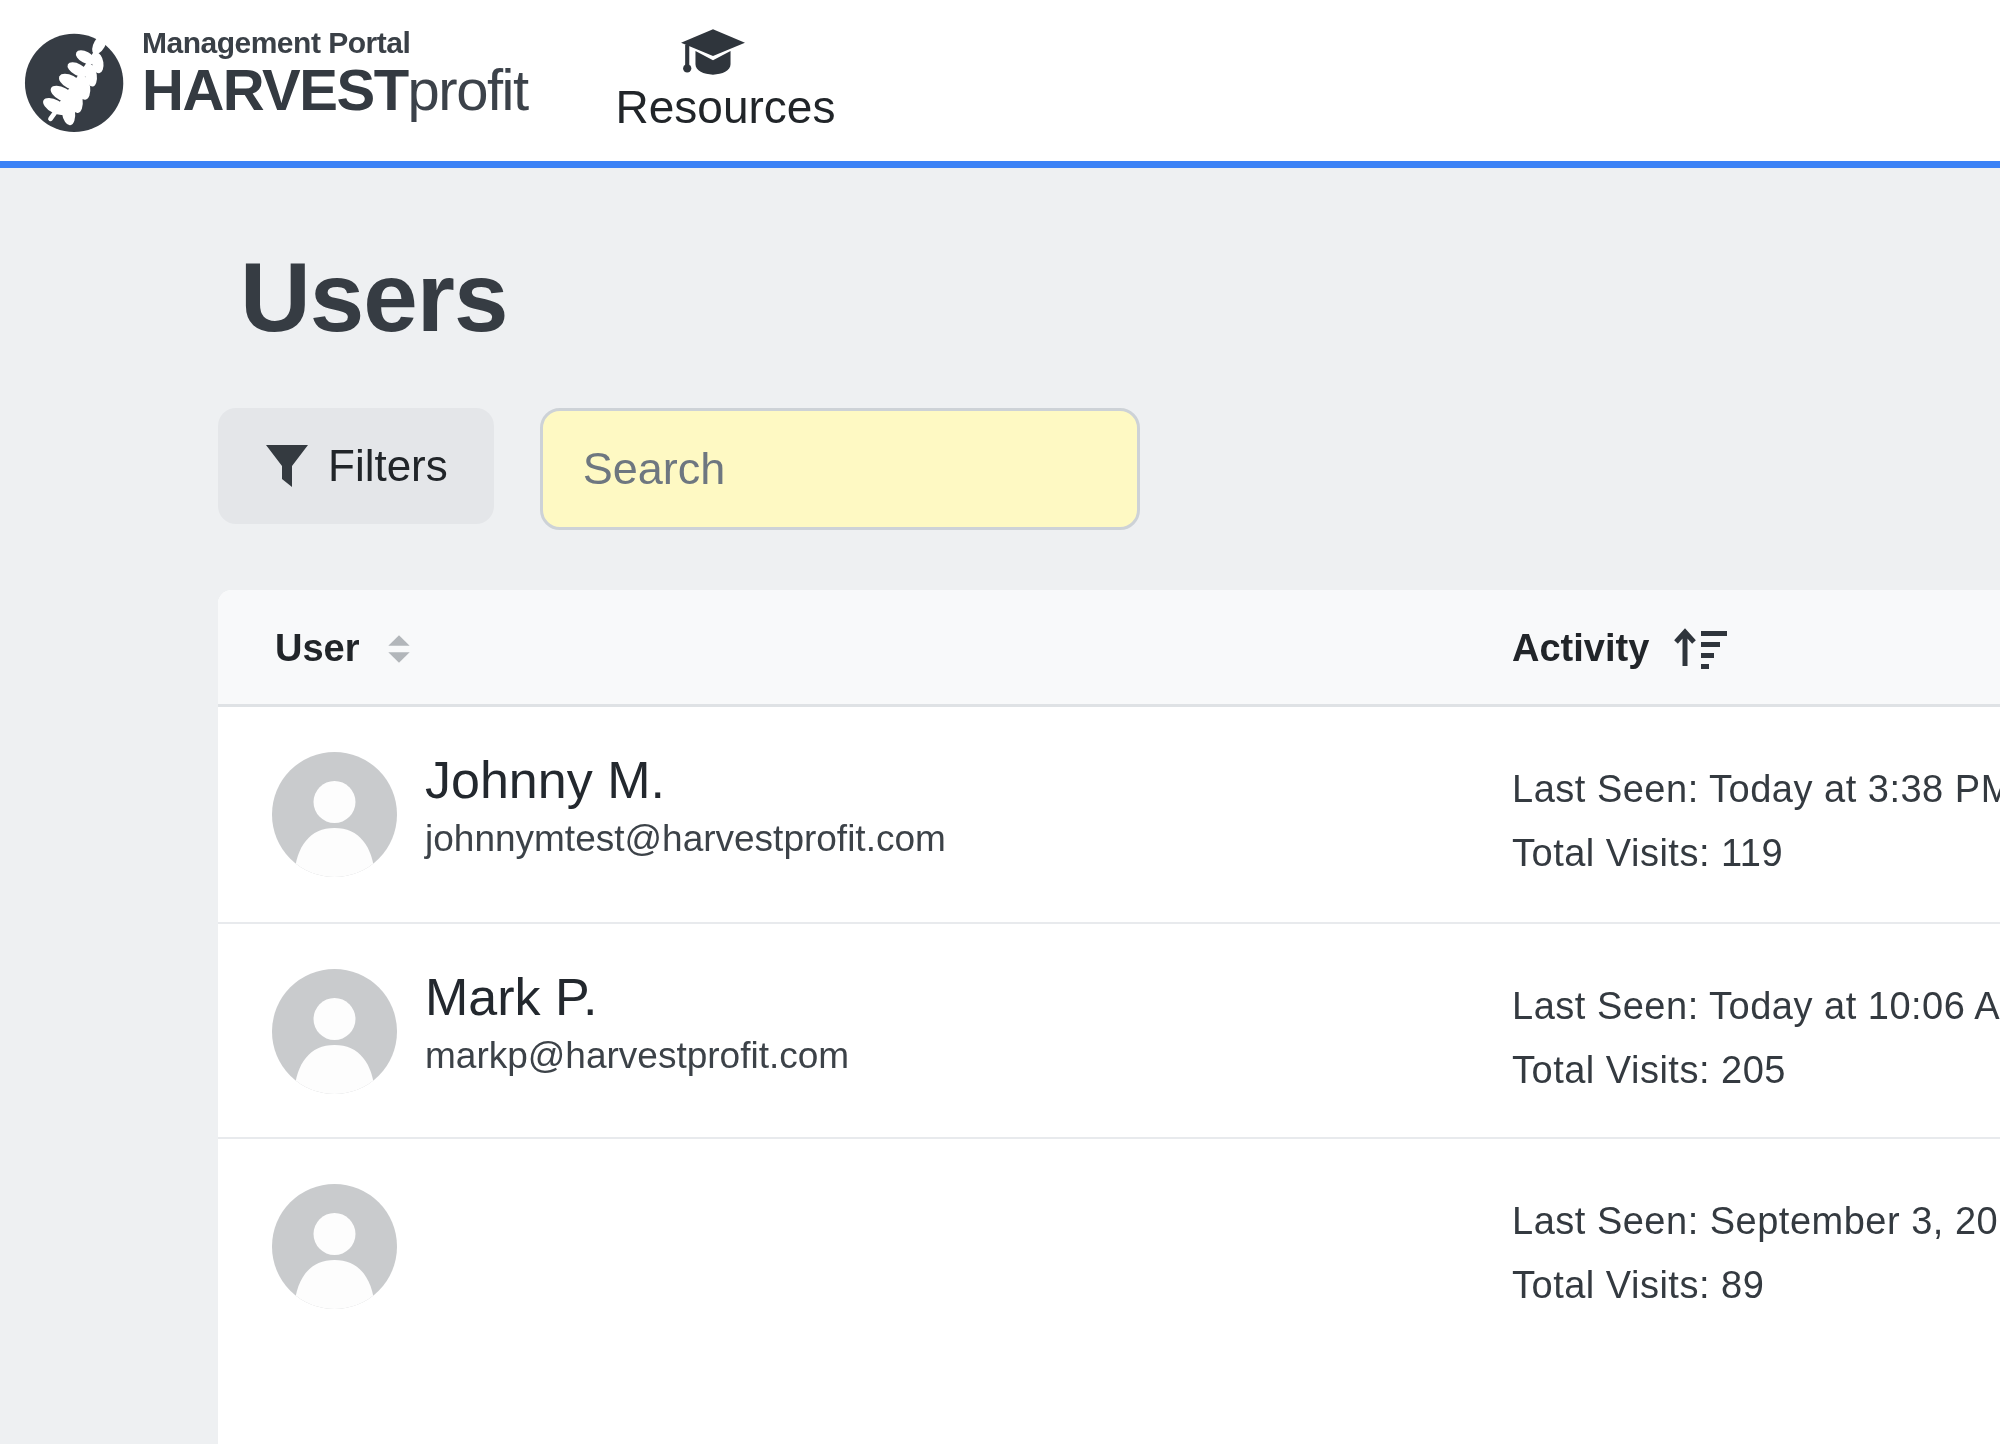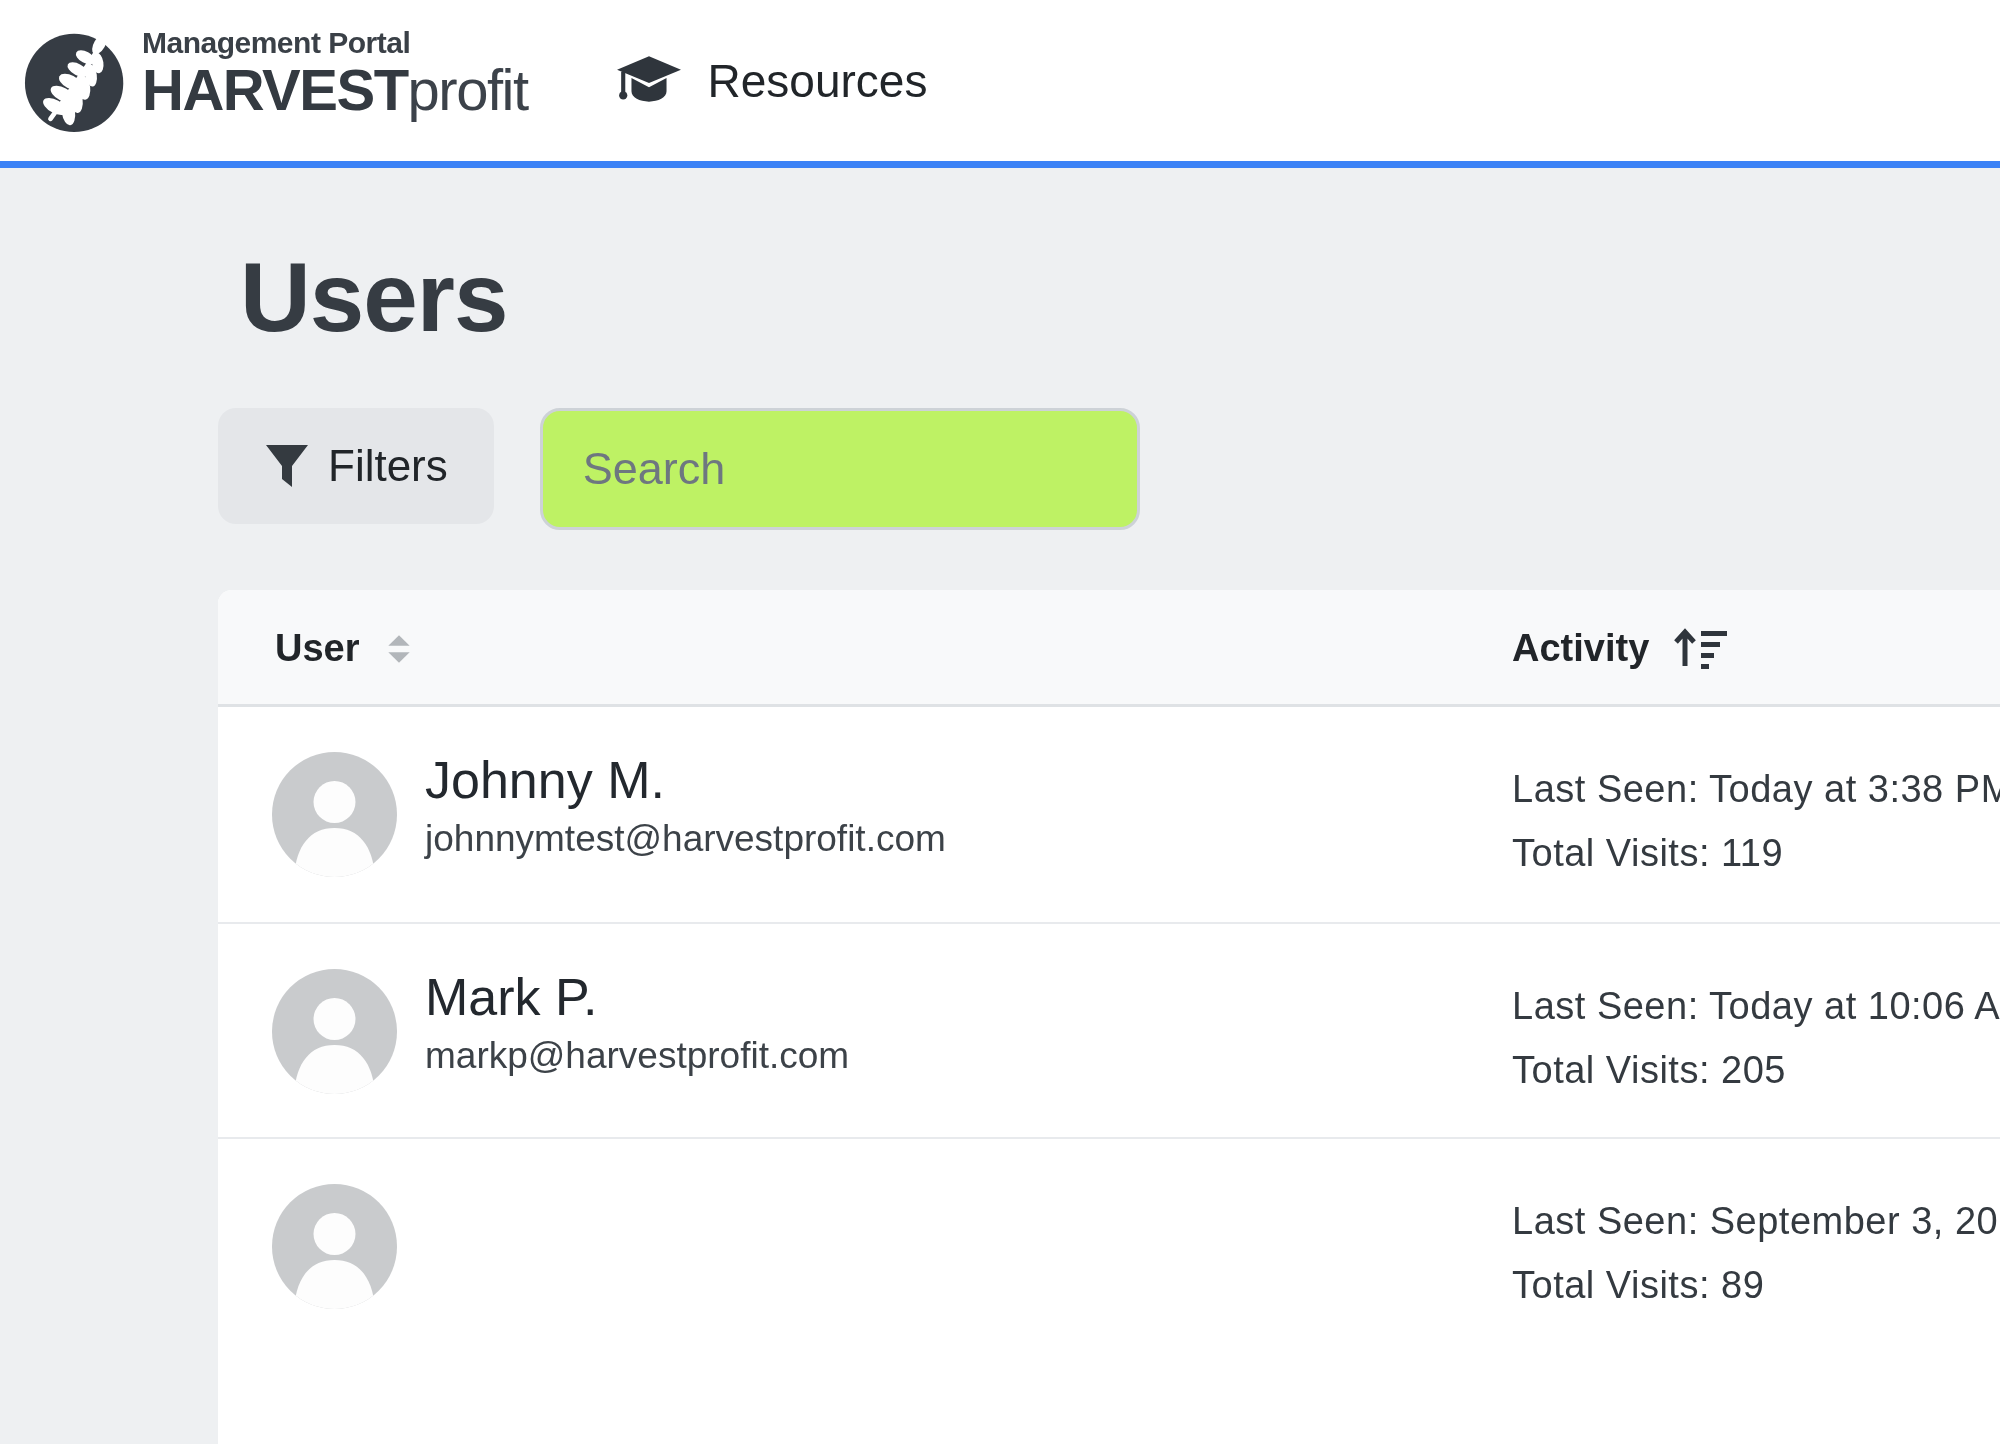--- a/index.html
+++ b/index.html
@@ -31,20 +31,21 @@
     letter-spacing:-0.5px; line-height:34px;
   }
   .brand-name { line-height:60px; letter-spacing:-1.5px; color:#343a41; }
   .brand-name .bold { font-size:58px; font-weight:800; }
   .brand-name .light { font-size:58px; font-weight:400; color:#3c424a; }
 
   .nav-item {
     display:flex; align-items:center;
     margin-left:88px;
     cursor:pointer;
+    flex-direction:column;
   }
   .nav-item .cap-icon { width:66px; height:52px; margin-right:26px; }
   .nav-item-label { font-size:46px; color:#212529; }
 
   
   .content { position:absolute; top:171px; left:0; width:2000px;padding-left:22px; }
   .page-title {
     margin:76px 0 0 218px;
     font-size:98px; line-height:100px;
     font-weight:700; color:#363c43;
@@ -60,21 +61,21 @@
     height:116px; padding:0 46px;
     background:#e4e6e9; border:none; border-radius:18px;
     font-family:inherit; font-size:44px; color:#212529;
     cursor:pointer;
     text-align:center;
   }
   .filters-btn .funnel { width:46px; height:46px; margin-right:18px; }
   .search-input {
     margin-left:46px;
     width:600px; height:122px;
-    background:#bef264;
+    background:#fef9c3;
     border:3px solid #cdd2d7; border-radius:20px;
     padding:0 40px;
     font-family:inherit; font-size:45px; color:#212529;
     outline:none;
   }
   .search-input::placeholder { color:#6e7780; }
 
   
   .table-card {
     position:absolute; top:419px; left:218px;

